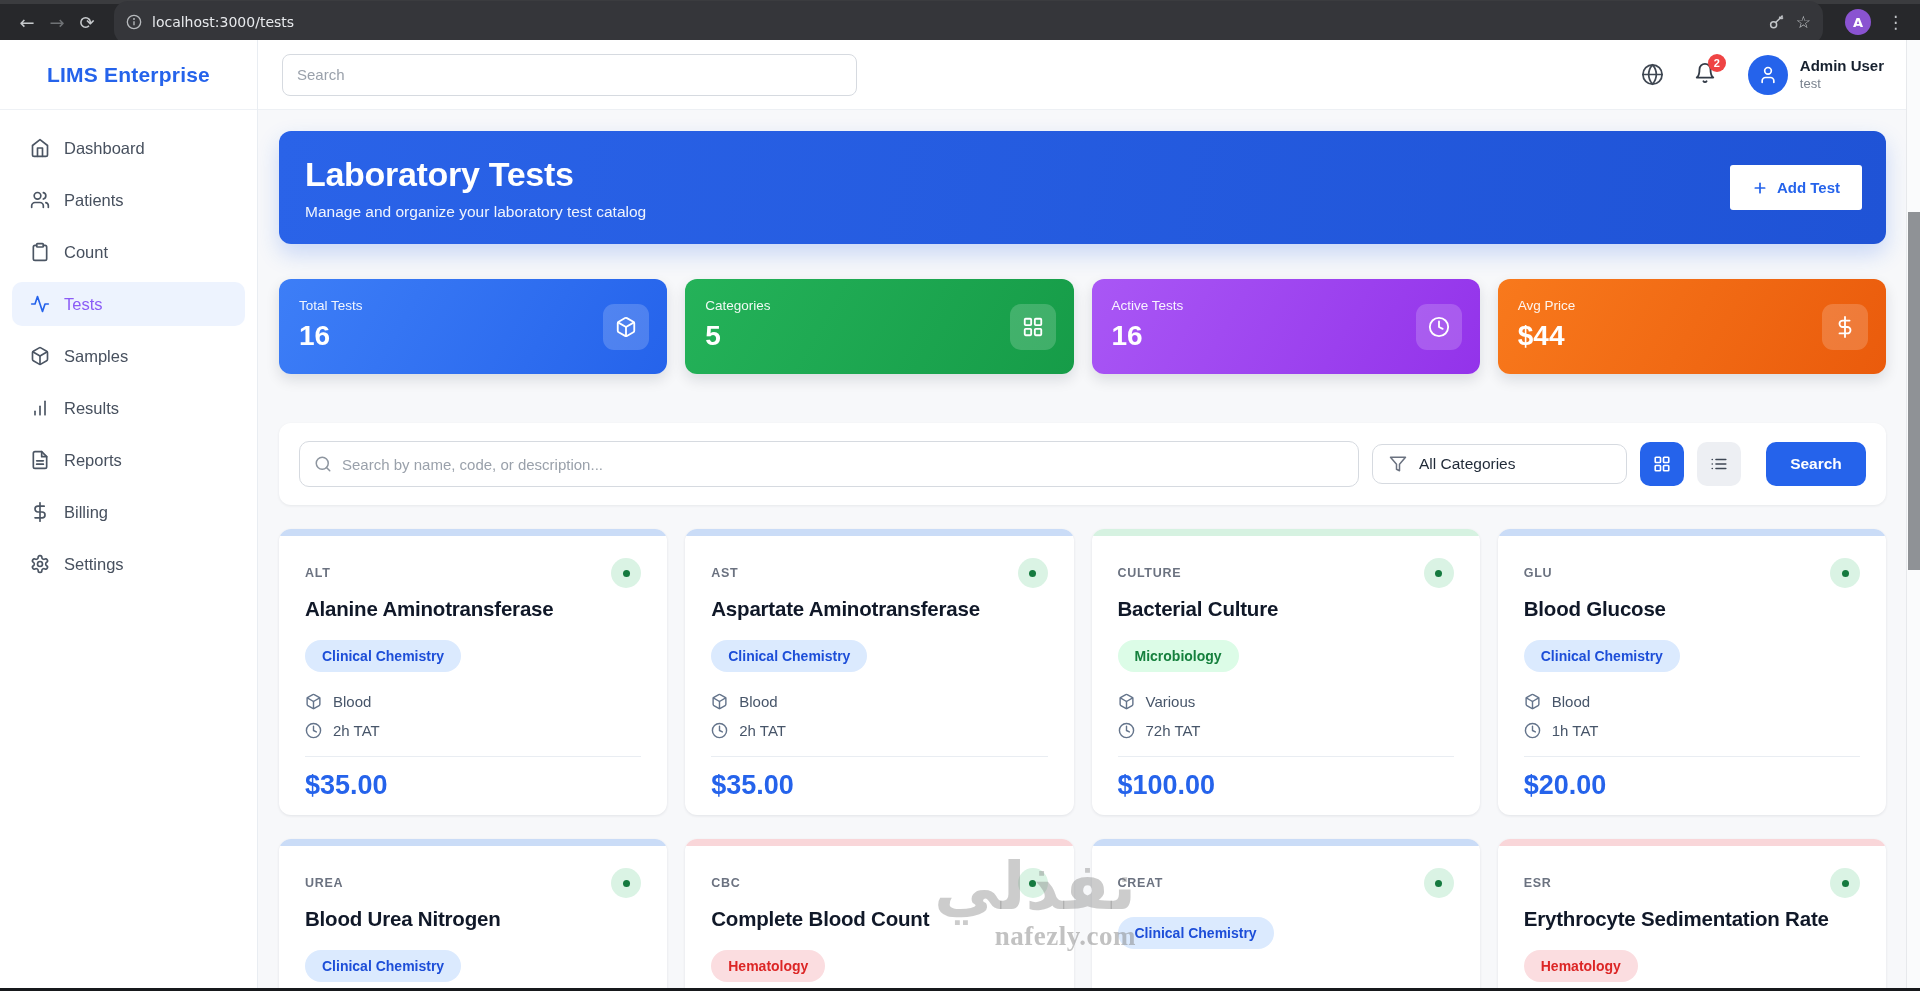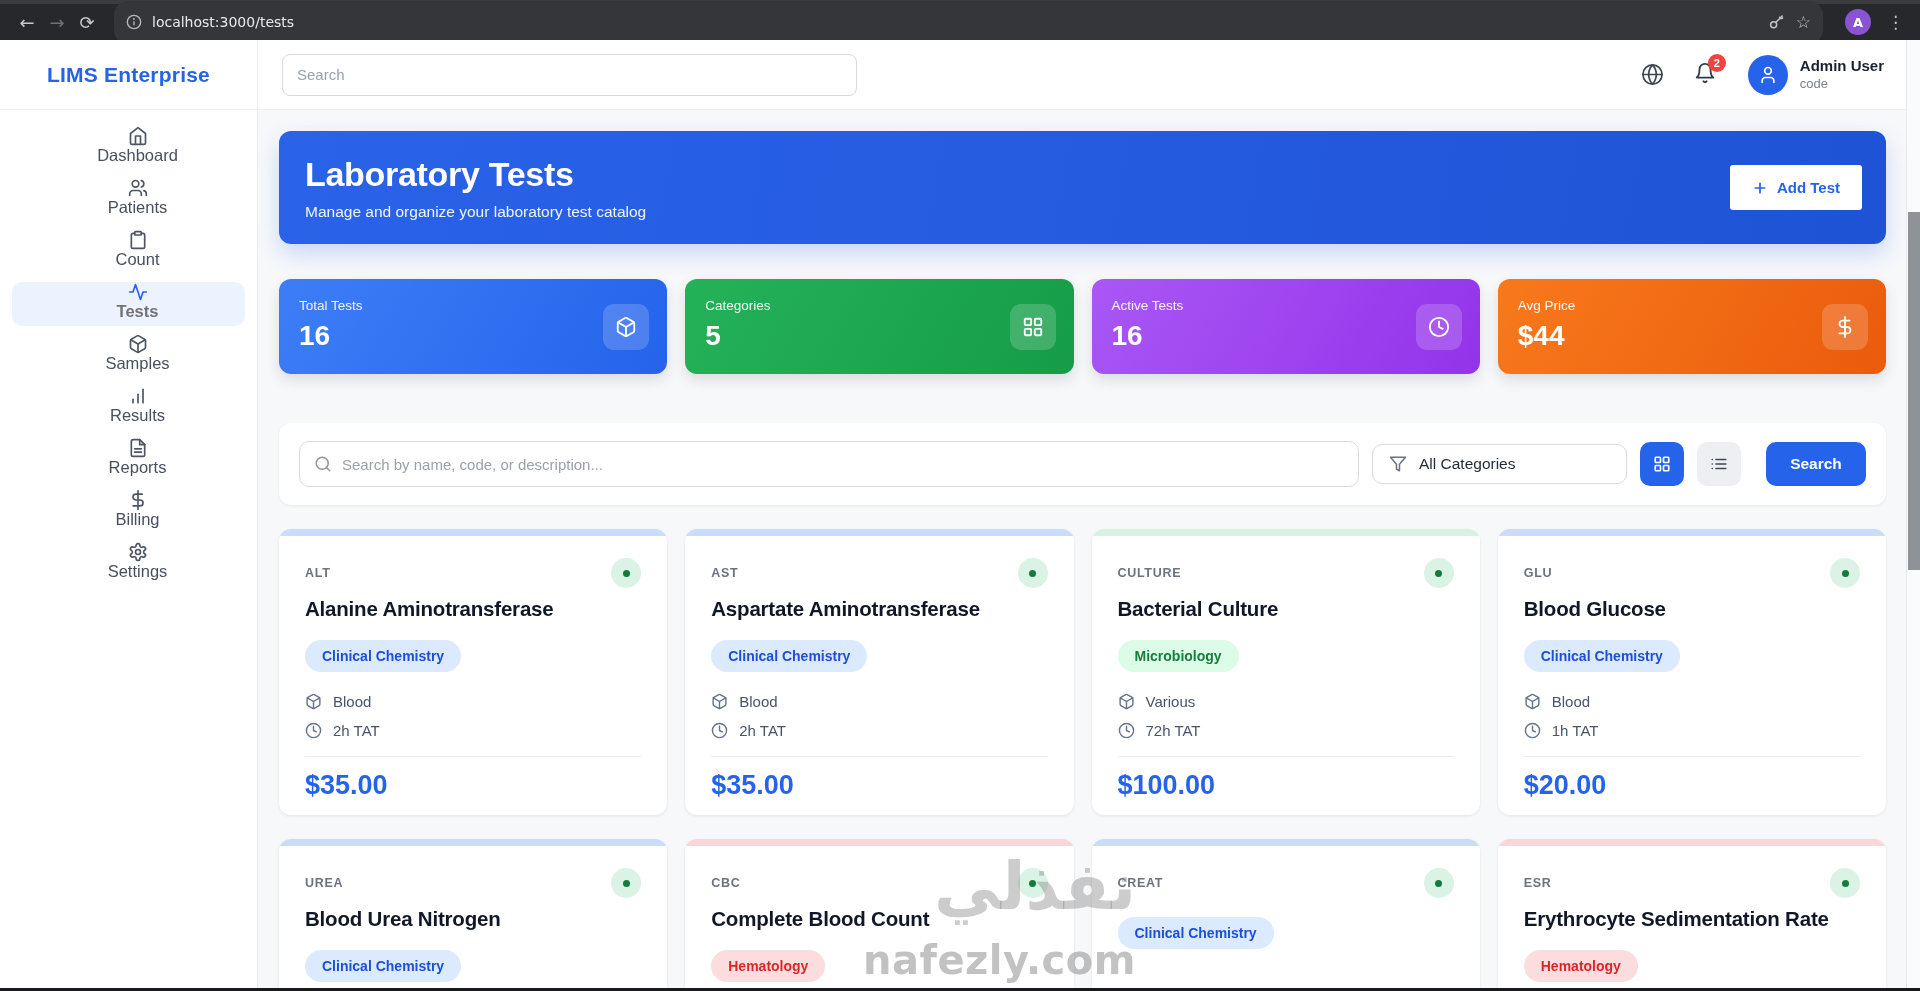--- a/index.html
+++ b/index.html
@@ -21,24 +21,24 @@
   .profile-badge { width:26px; height:26px; border-radius:50%; background:#8a53d1; color:#fff; font-size:13px; font-weight:700;
                    display:flex; align-items:center; justify-content:center; margin:0 10px; cursor:pointer; }
   .menu-dots { color:#c3c6c9; font-size:17px; padding:0 6px; cursor:pointer; }
 
   
   .app { display:flex; height:951px; }
   .sidebar { width:258px; background:#fff; border-right:1px solid #e9edf2; flex-shrink:0; }
   .side-logo { height:70px; display:flex; align-items:center; justify-content:center; border-bottom:1px solid #eef1f5;
                font-size:21px; font-weight:800; color:#2563eb; letter-spacing:.2px; }
   .nav { padding:16px 12px; }
-  .nav-item { height:44px; border-radius:10px; display:flex; align-items:center; padding-left:18px; margin-bottom:8px;
-              color:#47505e; font-size:16.5px; cursor:pointer;flex-direction:column; }
+  .nav-item { height:44px; border-radius:10px; display:flex; align-items:center; gap:14px; padding-left:18px; margin-bottom:8px;
+              color:#47505e; font-size:16.5px; cursor:pointer; }
   .nav-item svg { width:20px; height:20px; color:#4b5563; flex-shrink:0; }
-  .nav-item.active { background:#edf3fe; color:#737373; font-weight:700; }
+  .nav-item.active { background:#edf3fe; color:#8b5cf6; font-weight:400; }
   .nav-item.active svg { color:#2563eb; }
 
   .main { flex:1; display:flex; flex-direction:column; min-width:0; }
   .topbar { height:70px; background:#fff; display:flex; align-items:center; padding:0 36px 0 24px; border-bottom:1px solid #edf0f4; flex-shrink:0; }
   .topbar-search { width:575px; height:42px; border:1px solid #d6dae0; border-radius:8px; padding:0 14px; font-size:15px; color:#111;
                    outline:none; font-family:"Liberation Sans",sans-serif; background:#fff; }
   .topbar-search::placeholder { color:#9aa1ab; }
   .top-right { margin-left:auto; display:flex; align-items:center; }
   .globe-ic { width:23px; height:23px; color:#3f4752; cursor:pointer; }
   .bell-wrap { position:relative; margin-left:30px; cursor:pointer; }
@@ -112,21 +112,21 @@
   .meta { margin-top:21px; display:flex; flex-direction:column; gap:12px; color:#475569; font-size:15px; }
   .meta-row { display:flex; align-items:center; gap:11px; }
   .meta-row svg { width:17px; height:17px; color:#64748b; flex-shrink:0; }
   .divider { border-top:1px solid #e9edf2; margin-top:17px; }
   .price { margin-top:13px; font-size:27px; font-weight:800; color:#2563eb; }
 
   
   .watermark { position:absolute; left:826px; top:852px; width:310px; text-align:right; z-index:40; pointer-events:none;
                font-family:"DejaVu Sans", sans-serif; }
   .wm-ar { font-size:66px; font-weight:700; color:rgba(128,128,128,.40); line-height:1.05; }
-  .wm-domain { font-size:40px; font-weight:600; color:rgba(128,128,128,.48); letter-spacing:.5px; margin-top:16px; }
+  .wm-domain { font-size:27px; font-weight:600; color:rgba(128,128,128,.48); letter-spacing:.5px; margin-top:0;font-family:Liberation Serif, serif; }
 
   .scrollbar { position:absolute; top:40px; right:0; width:14px; height:951px; background:#fafbfc; border-left:1px solid #e7e9ec; z-index:60; }
   .scroll-thumb { position:absolute; top:172px; left:1px; width:12px; height:358px; background:#8f9296; }
   .bottom-edge { position:absolute; left:0; bottom:0; width:100%; height:3px; background:#17191c; z-index:70; }
 </style>
 </head>
 <body>
 
 <div class="page">
 
@@ -247,21 +247,21 @@
             <span class="badge">2</span>
           </div>
           <div class="avatar">
             <svg viewBox="0 0 24 24" fill="none" stroke="currentColor" stroke-width="2" stroke-linecap="round" stroke-linejoin="round">
                 <path d="M19 21v-2a4 4 0 0 0-4-4H9a4 4 0 0 0-4 4v2"></path>
                 <circle cx="12" cy="7" r="4"></circle>
               </svg>
           </div>
           <div class="user-block">
             <div class="user-name">Admin User</div>
-            <div class="user-role">code</div>
+            <div class="user-role">test</div>
           </div>
         </div>
       </div>
 
       <div class="content">
 
         <div class="hero">
           <div>
             <div class="hero-title">Laboratory Tests</div>
             <div class="hero-sub">Manage and organize your laboratory test catalog</div>

